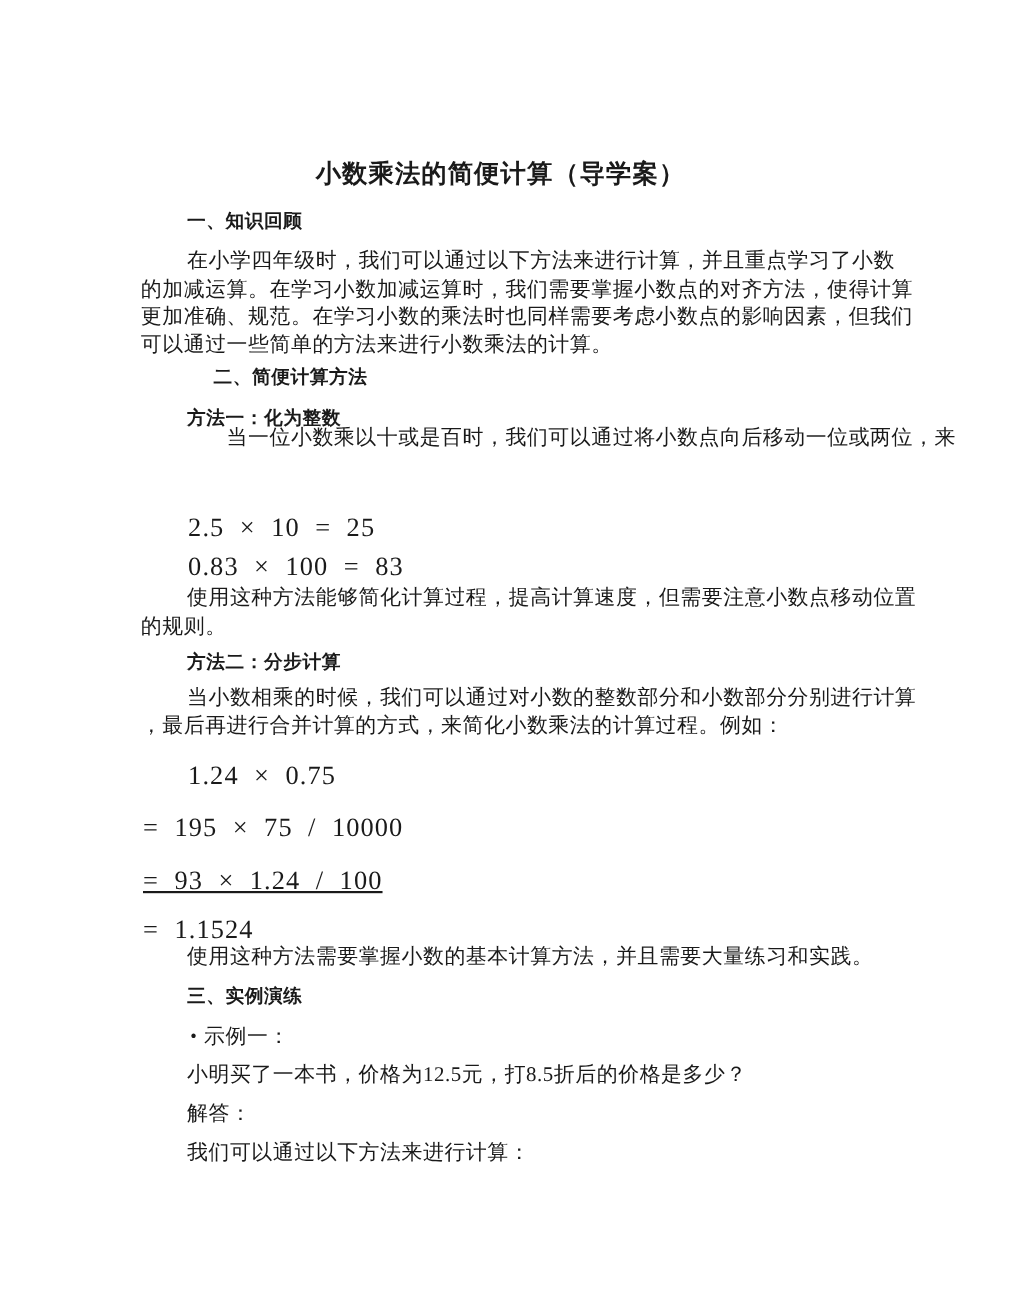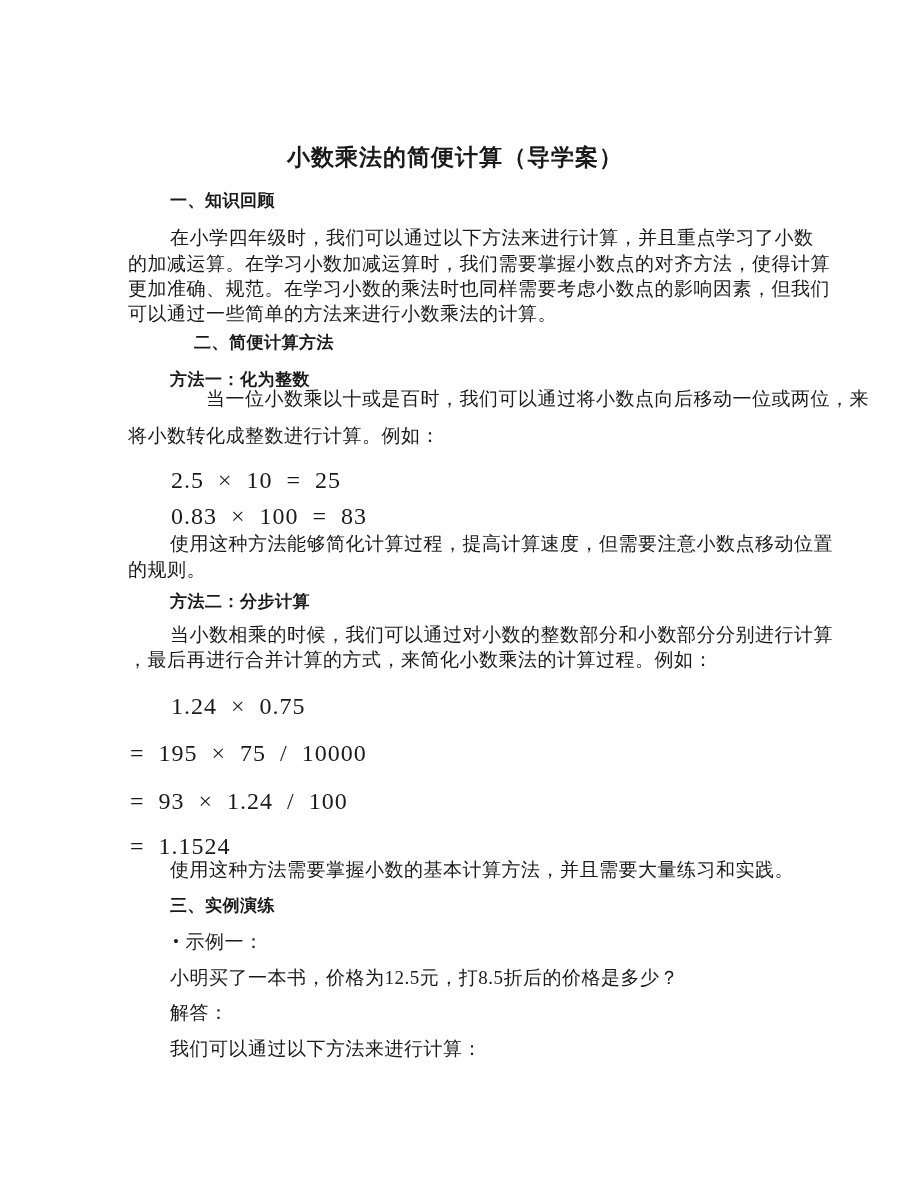--- a/index.html
+++ b/index.html
@@ -63,36 +63,35 @@
   <div class="ln" style="top:226px; left:170px;">在小学四年级时，我们可以通过以下方法来进行计算，并且重点学习了小数</div>
   <div class="ln" style="top:277px; left:128px;">更加准确、规范。在学习小数的乘法时也同样需要考虑小数点的影响因素，但我们</div>
   <div class="ln" style="top:252px; left:128px;">的加减运算。在学习小数加减运算时，我们需要掌握小数点的对齐方法，使得计算</div>
   <div class="ln" style="top:302px; left:128px;">可以通过一些简单的方法来进行小数乘法的计算。</div>
 
   <div class="ln heading" style="top:331px; left:170px;margin-left:24px;">二、简便计算方法</div>
 
   <div class="ln heading" style="top:368px; left:170px;">方法一：化为整数</div>
 
   <div class="ln" style="top:387px; left:170px;margin-left:36px;">当一位小数乘以十或是百时，我们可以通过将小数点向后移动一位或两位，来</div>
-  <div class="ln" style="top:424px; left:128px;">将小数转化成整数进行计算。例如：</div>
 
   <div class="ln formula" style="top:458px; left:171px;">2.5 × 10 = 25</div>
   <div class="ln formula" style="top:494px; left:171px;">0.83 × 100 = 83</div>
 
   <div class="ln" style="top:532px; left:170px;">使用这种方法能够简化计算过程，提高计算速度，但需要注意小数点移动位置</div>
   <div class="ln" style="top:558px; left:128px;">的规则。</div>
 
   <div class="ln heading" style="top:590px; left:170px;">方法二：分步计算</div>
 
   <div class="ln" style="top:623px; left:170px;">当小数相乘的时候，我们可以通过对小数的整数部分和小数部分分别进行计算</div>
   <div class="ln" style="top:648px; left:128px;">，最后再进行合并计算的方式，来简化小数乘法的计算过程。例如：</div>
 
   <div class="ln formula" style="top:684px; left:171px;">1.24 × 0.75</div>
   <div class="ln formula" style="top:731px; left:130px;">= 195 × 75 / 10000</div>
-  <div class="ln formula" style="top:779px; left:130px;">= 93 × 1.24 / 100</div>
+  <div class="ln formula" style="top:779px; left:130px;text-decoration:underline;">= 93 × 1.24 / 100</div>
   <div class="ln formula" style="top:824px; left:130px;">= 1.1524</div>
 
   <div class="ln" style="top:858px; left:170px;">使用这种方法需要掌握小数的基本计算方法，并且需要大量练习和实践。</div>
 
   <div class="ln heading" style="top:894px; left:170px;">三、实例演练</div>
 
   <div class="ln" style="top:930px; left:173px;">
     <span class="bullet-marker">•</span><span class="bullet-text">示例一：</span>
   </div>
 

